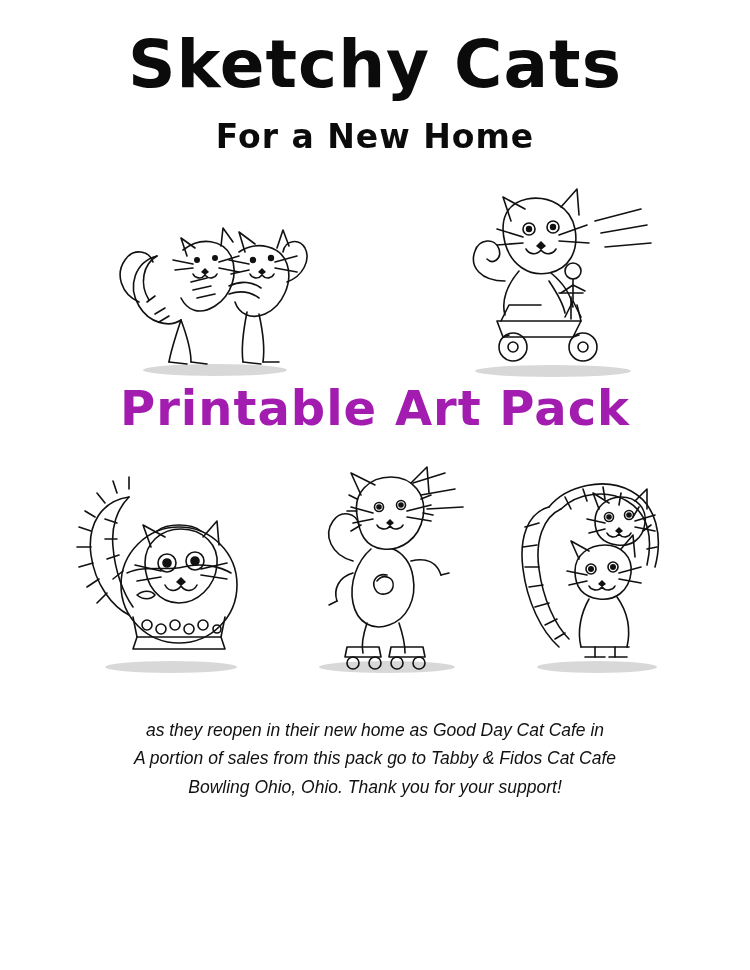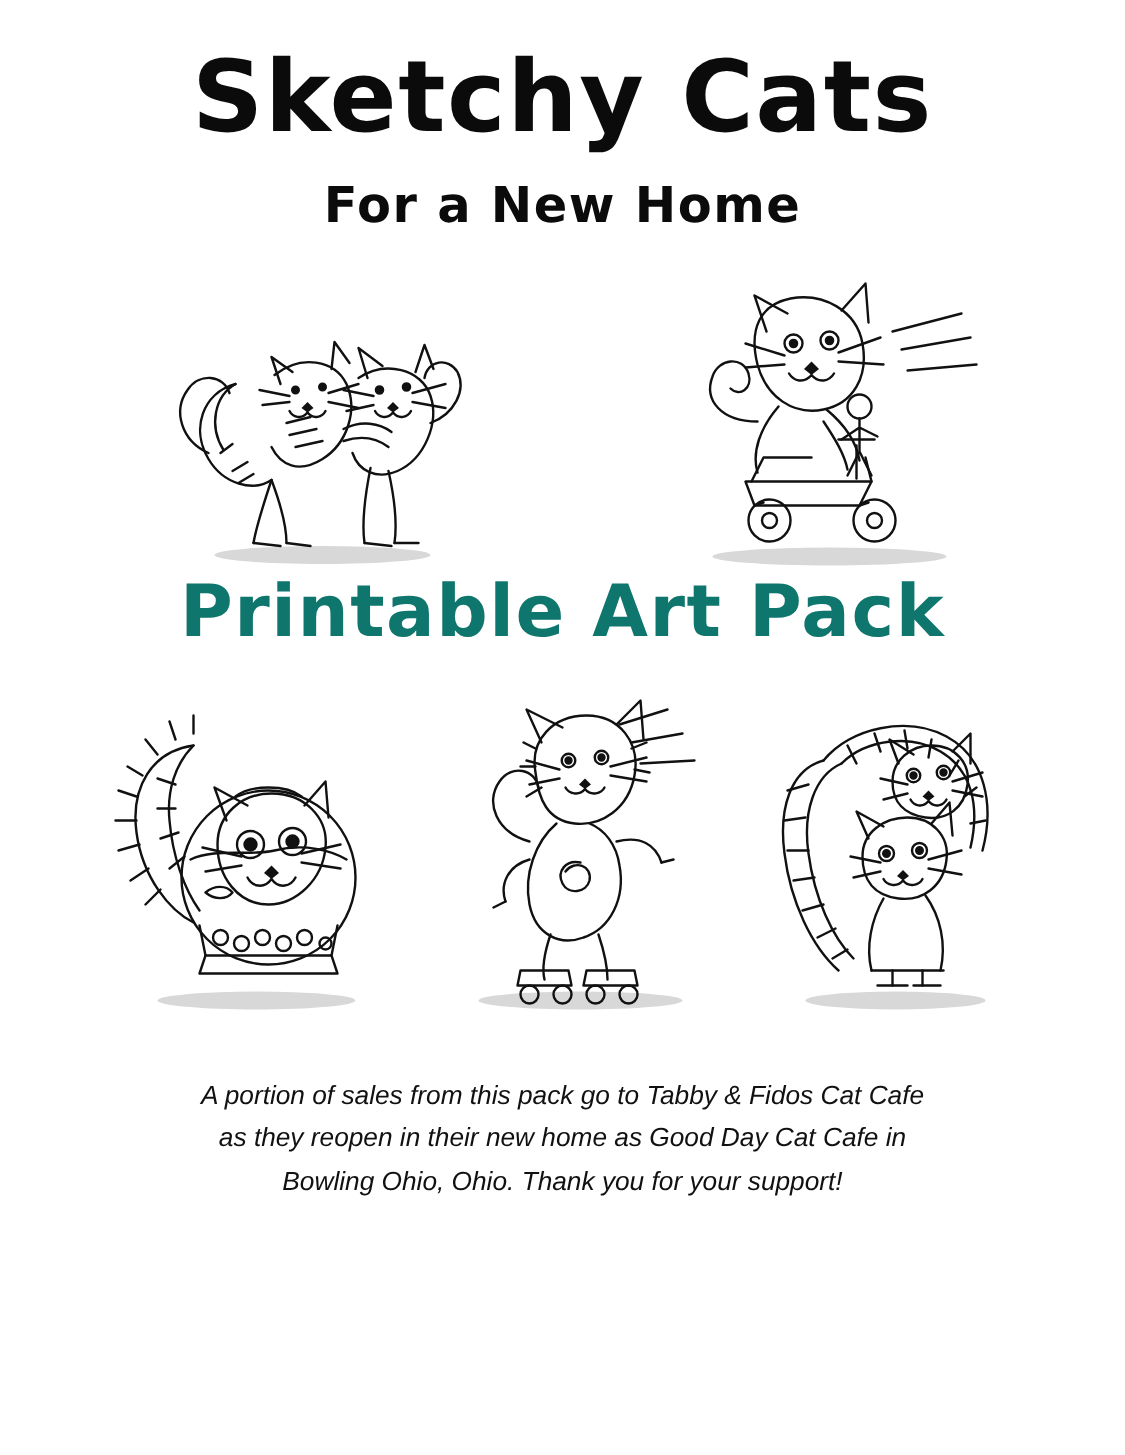--- a/index.html
+++ b/index.html
@@ -44,21 +44,21 @@
     margin: 18px 0 0 0;
     color: #0b0b0b;
   }
   .pack-title {
     text-align: center;
     font-family: "DejaVu Sans", sans-serif;
     font-weight: bold;
     font-size: 48px;
     letter-spacing: 1px;
     margin: 0;
-    color: #0f766e;
+    color: #a21caf;
   }
 
   
   .art-row-top {
     position: relative;
     height: 200px;
     margin-top: 24px;
     display: flex;
     justify-content: center;
     align-items: flex-end;
@@ -339,18 +339,18 @@
         <path d="M80 132 C72 146 68 164 72 180"></path>
         <path d="M108 130 C118 144 122 162 118 180"></path>
         <path d="M72 180 L120 180"></path>
         <path d="M86 180 L86 190 M106 180 L106 190"></path>
         <path d="M76 190 L96 190 M100 190 L118 190"></path>
       </svg>
     </div>
   </div>
 
   <div class="footer">
+    <div>as they reopen in their new home as Good Day Cat Cafe in</div>
     <div>A portion of sales from this pack go to Tabby &amp; Fidos Cat Cafe</div>
-    <div>as they reopen in their new home as Good Day Cat Cafe in</div>
     <div>Bowling Ohio, Ohio. Thank you for your support!</div>
   </div>
 
 </div>
 
 </body></html>

